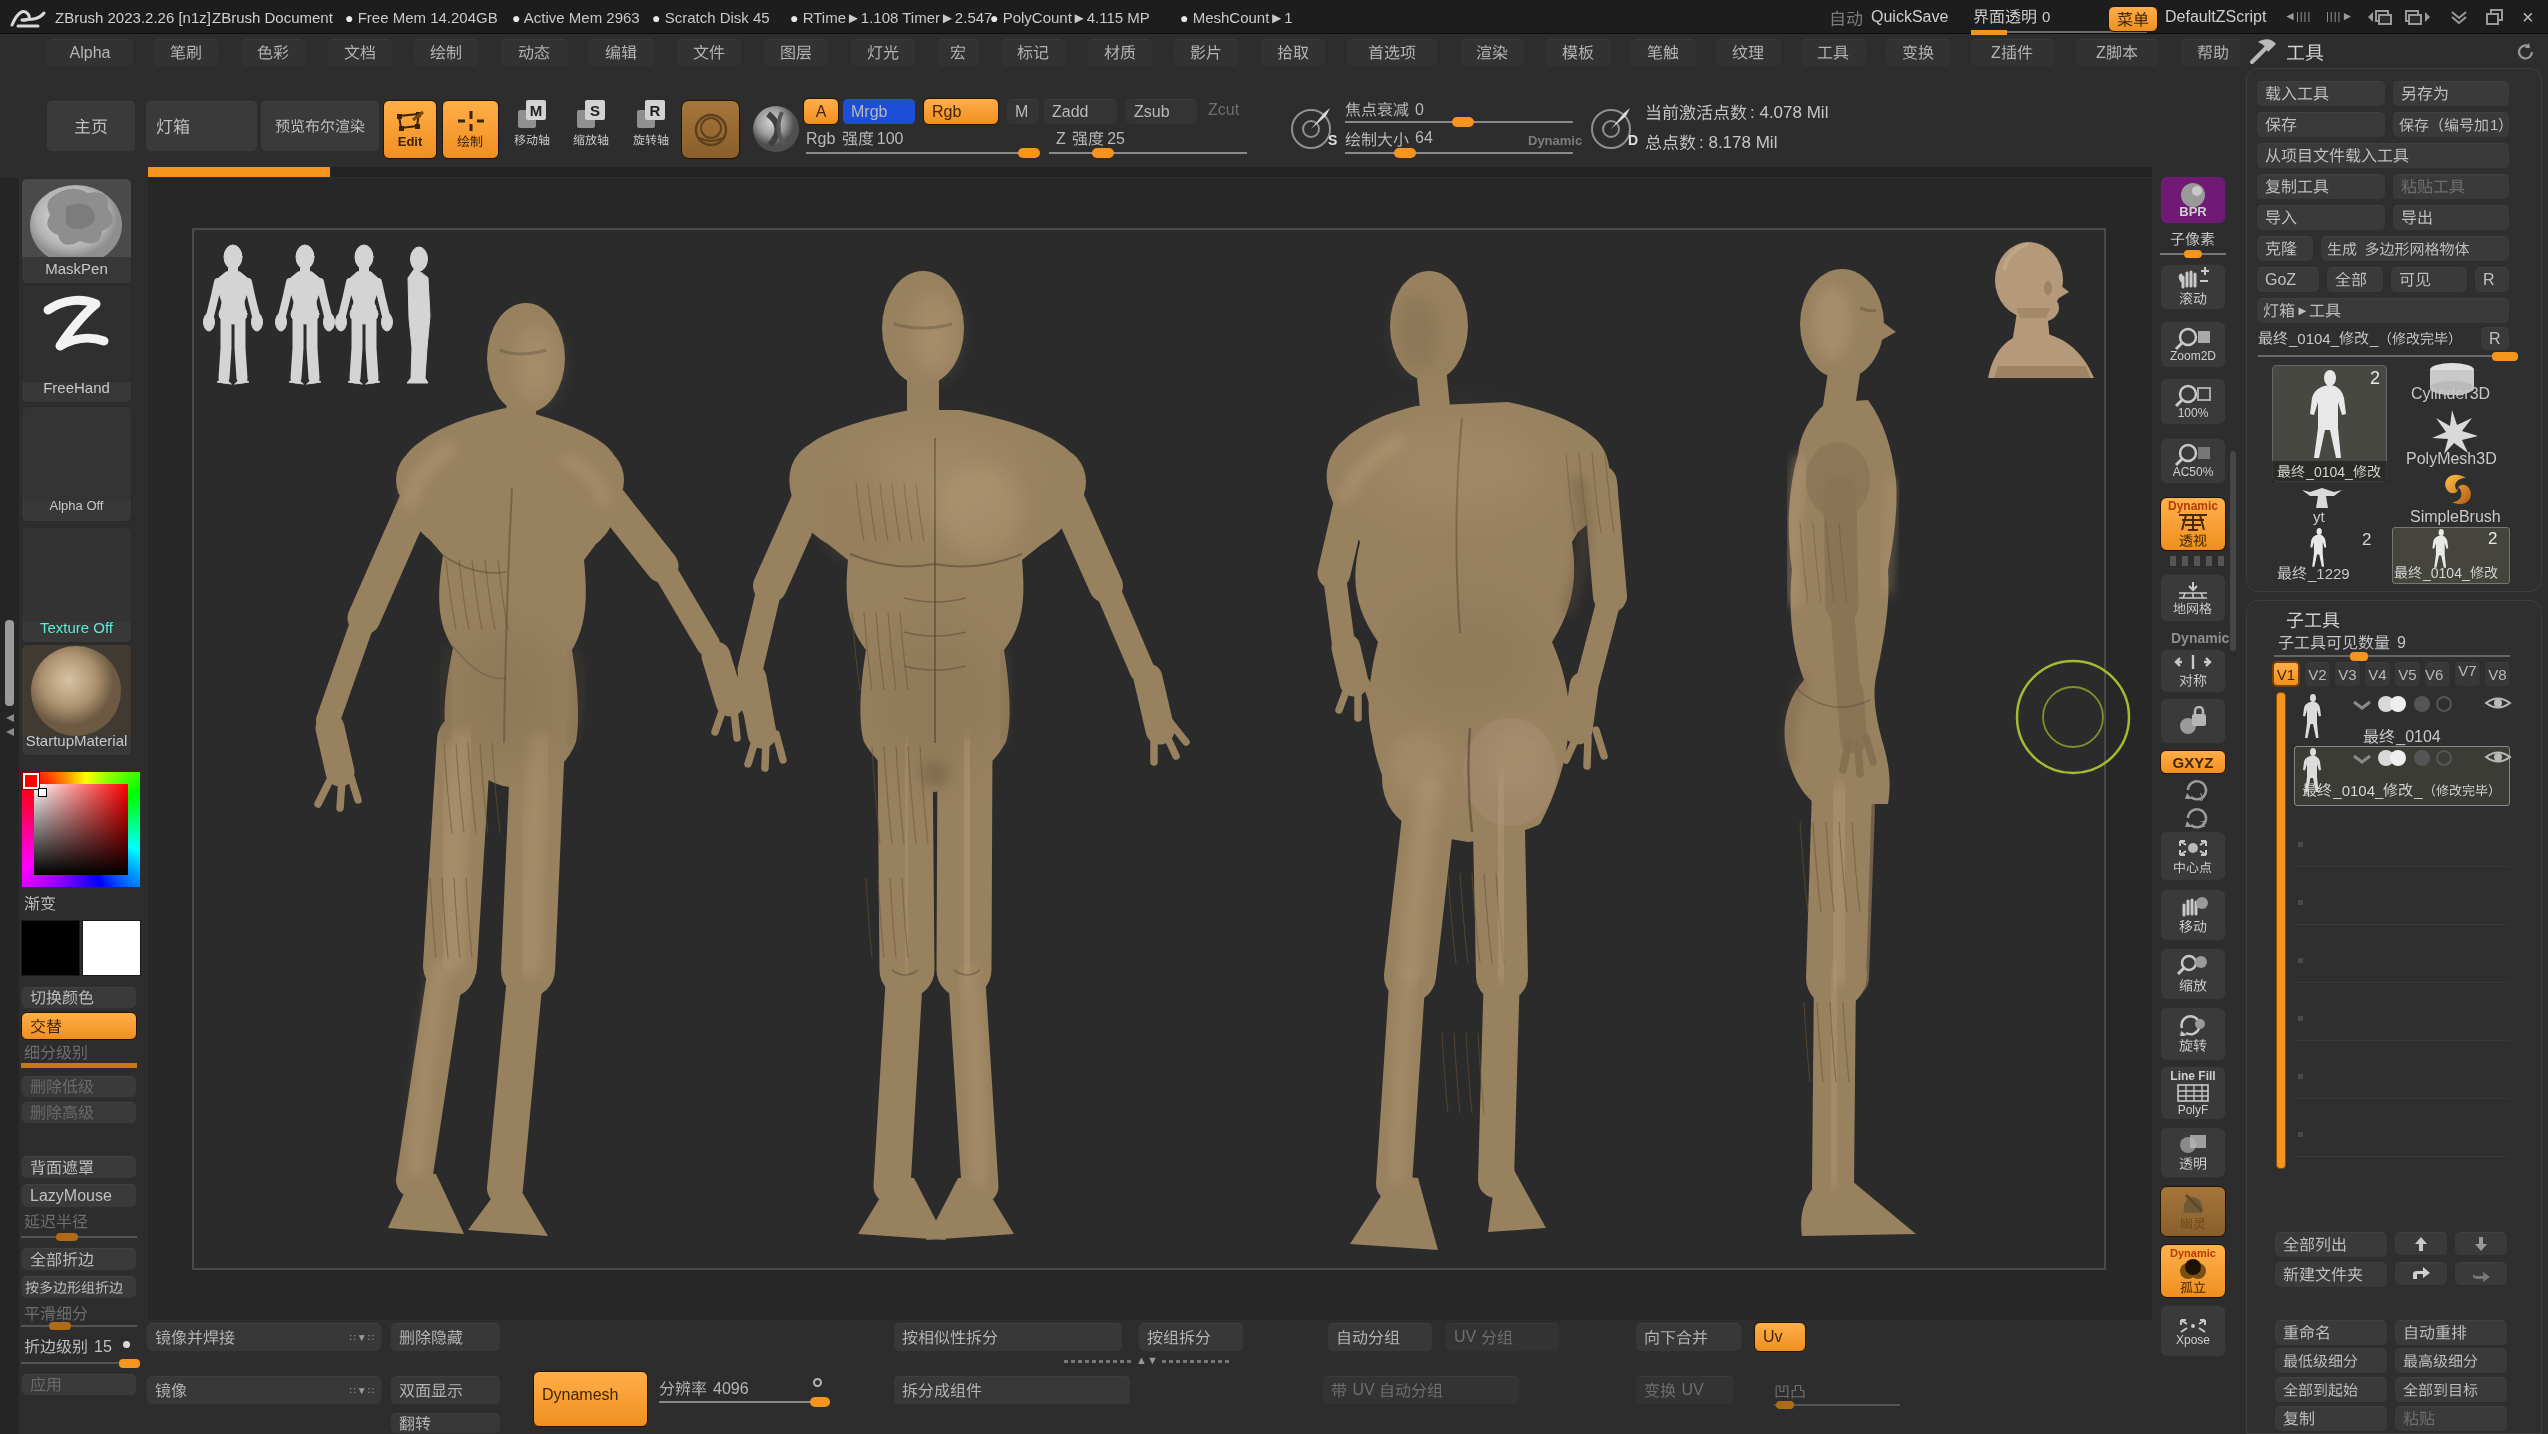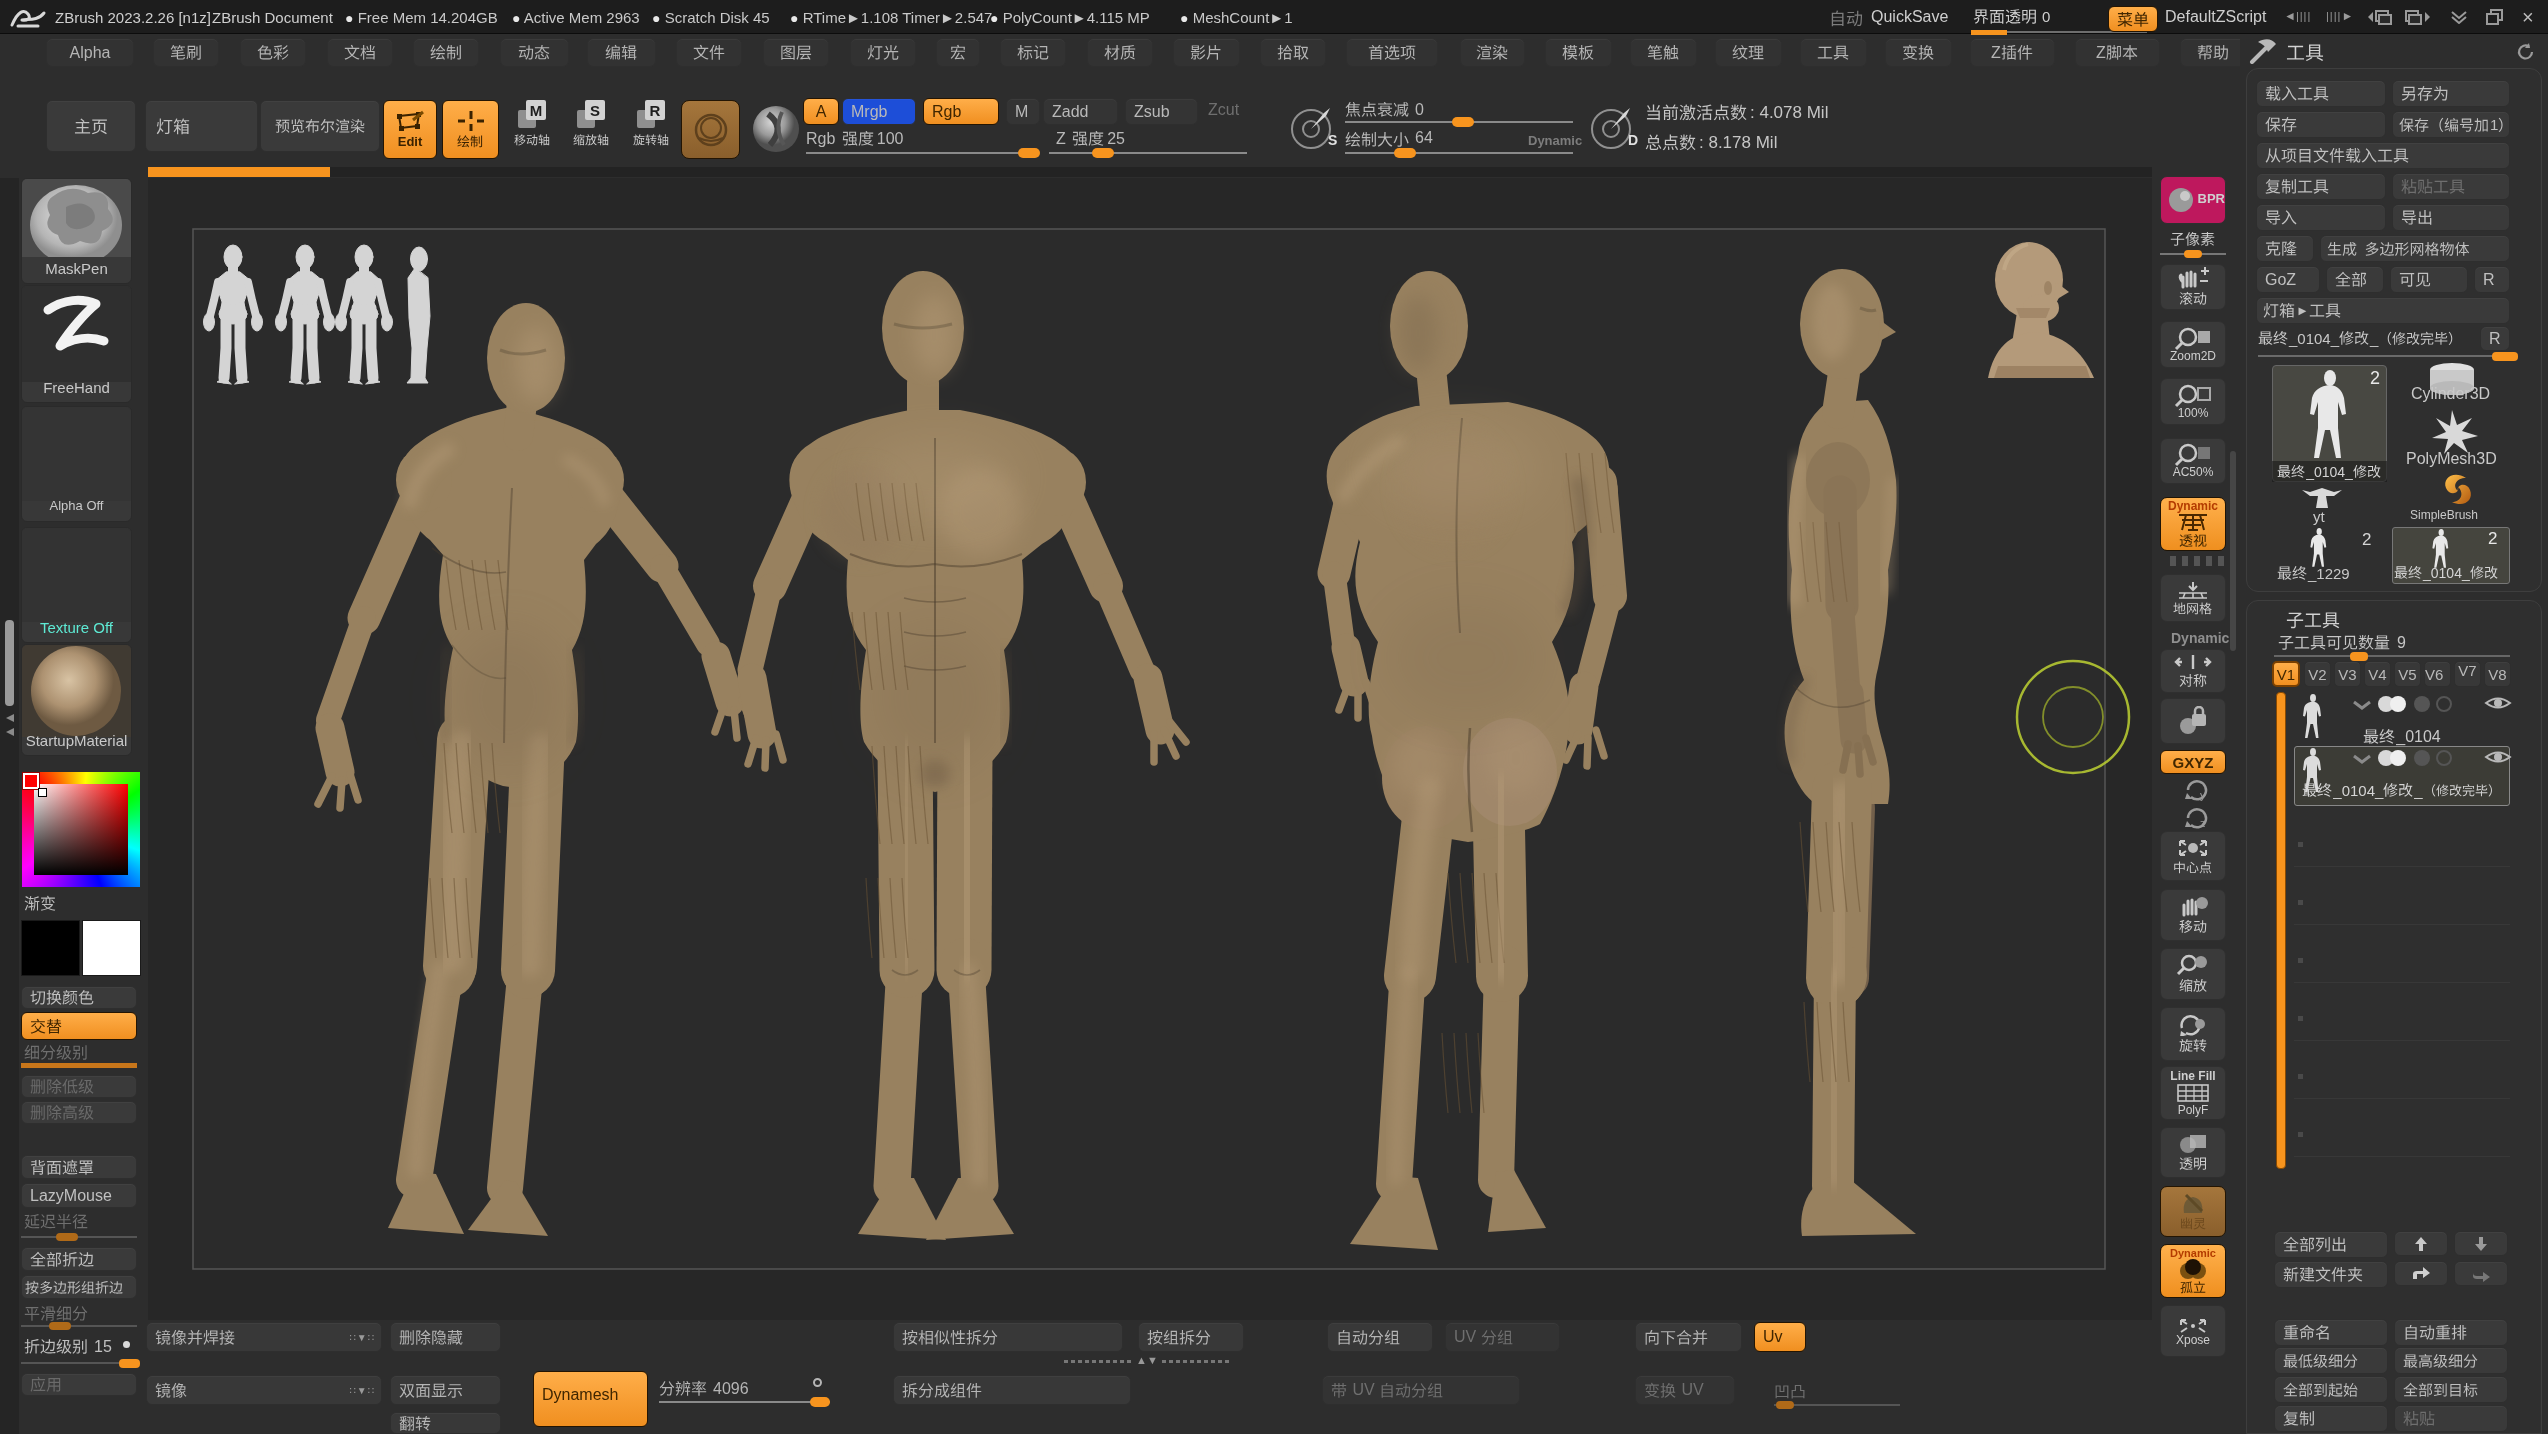--- a/index.html
+++ b/index.html
@@ -1041,21 +1041,21 @@
     <div style="position:absolute;left:1776px;top:1401px;width:18px;height:8px;background:#b06a18;border-radius:4px"></div>
     <div class="b" style="left:390px;top:1412px;width:111px;height:22px;display:flex;align-items:center;padding-left:8px;background:#383838">
       <svg width="33" height="21" style="display:block">
         <g fill="#b5b5b5" transform="translate(0,16.4) scale(0.1600)">
           <use href="#g134" x="0"></use>
           <use href="#g64" x="100"></use>
         </g>
       </svg>
     </div>
     <div class="" style="left:2152px;top:178px;width:88px;height:1256px;background:#2d2d2d"></div>
-    <div class="" style="left:2160px;top:176px;width:66px;height:48px;background:#be185d;border:1px solid #2f2f2f;border-radius:7px;display:flex;flex-direction:row;align-items:center;justify-content:center;overflow:hidden">
+    <div class="" style="left:2160px;top:176px;width:66px;height:48px;background:#701a75;border:1px solid #2f2f2f;border-radius:7px;display:flex;flex-direction:column;align-items:center;justify-content:center;overflow:hidden">
       <svg width="40" height="26">
         <circle cx="20" cy="13" r="12" fill="#9a9a9a"></circle>
         <circle cx="24" cy="9" r="5" fill="#c9c9c9"></circle>
       </svg>
       <span style="font-size:13px;font-weight:bold;color:#cfcfcf;margin-top:-4px">BPR</span>
     </div>
     <div style="position:absolute;left:2170px;top:229px">
       <svg width="46" height="20" style="display:block">
         <g fill="#c9c9c9" transform="translate(0,15.6) scale(0.1500)">
           <use href="#g135" x="0"></use>
@@ -1523,21 +1523,21 @@
     <div style="position:absolute;left:2313px;top:508px;font-size:15px;color:#c9c9c9;white-space:nowrap">yt</div>
     <svg style="position:absolute;left:2436px;top:470px" width="40" height="40">
       <defs>
         <linearGradient id="sb" x1="0" y1="0" x2="1" y2="1">
           <stop offset="0" stop-color="#ffc04a"></stop>
           <stop offset="1" stop-color="#b35b10"></stop>
         </linearGradient>
       </defs>
       <path d="M30 8 C18 0 6 8 10 18 C13 26 24 24 22 17 C28 22 26 32 16 32 C28 38 38 30 34 20 C31 12 20 14 22 21 C16 16 20 8 30 8 Z" fill="url(#sb)"></path>
     </svg>
-    <div style="position:absolute;left:2410px;top:508px;font-size:12px;color:#c9c9c9;white-space:nowrap">SimpleBrush</div>
+    <div style="position:absolute;left:2410px;top:508px;font-size:16px;color:#c9c9c9;white-space:nowrap">SimpleBrush</div>
     <svg style="position:absolute;left:2306px;top:528px" width="40" height="40">
       <g fill="#e8e8e8" transform="scale(0.44)">
         <ellipse cx="30" cy="8" rx="6" ry="8"></ellipse>
         <path d="M30 15 C20 16 14 20 12 28 L10 44 L14 45 L18 32 L18 58 L14 88 L19 88 L25 60 L30 60 L36 88 L41 88 L38 58 L38 32 L42 45 L46 44 L44 28 C42 20 38 16 30 15 Z"></path>
       </g>
     </svg>
     <div style="position:absolute;left:2362px;top:530px;font-size:17px;color:#d5d5d5;white-space:nowrap">2</div>
     <div style="position:absolute;left:2277px;top:563px;display:flex;align-items:center">
       <svg width="31" height="20" style="display:block">
         <g fill="#c9c9c9" transform="translate(0,15.6) scale(0.1500)">

